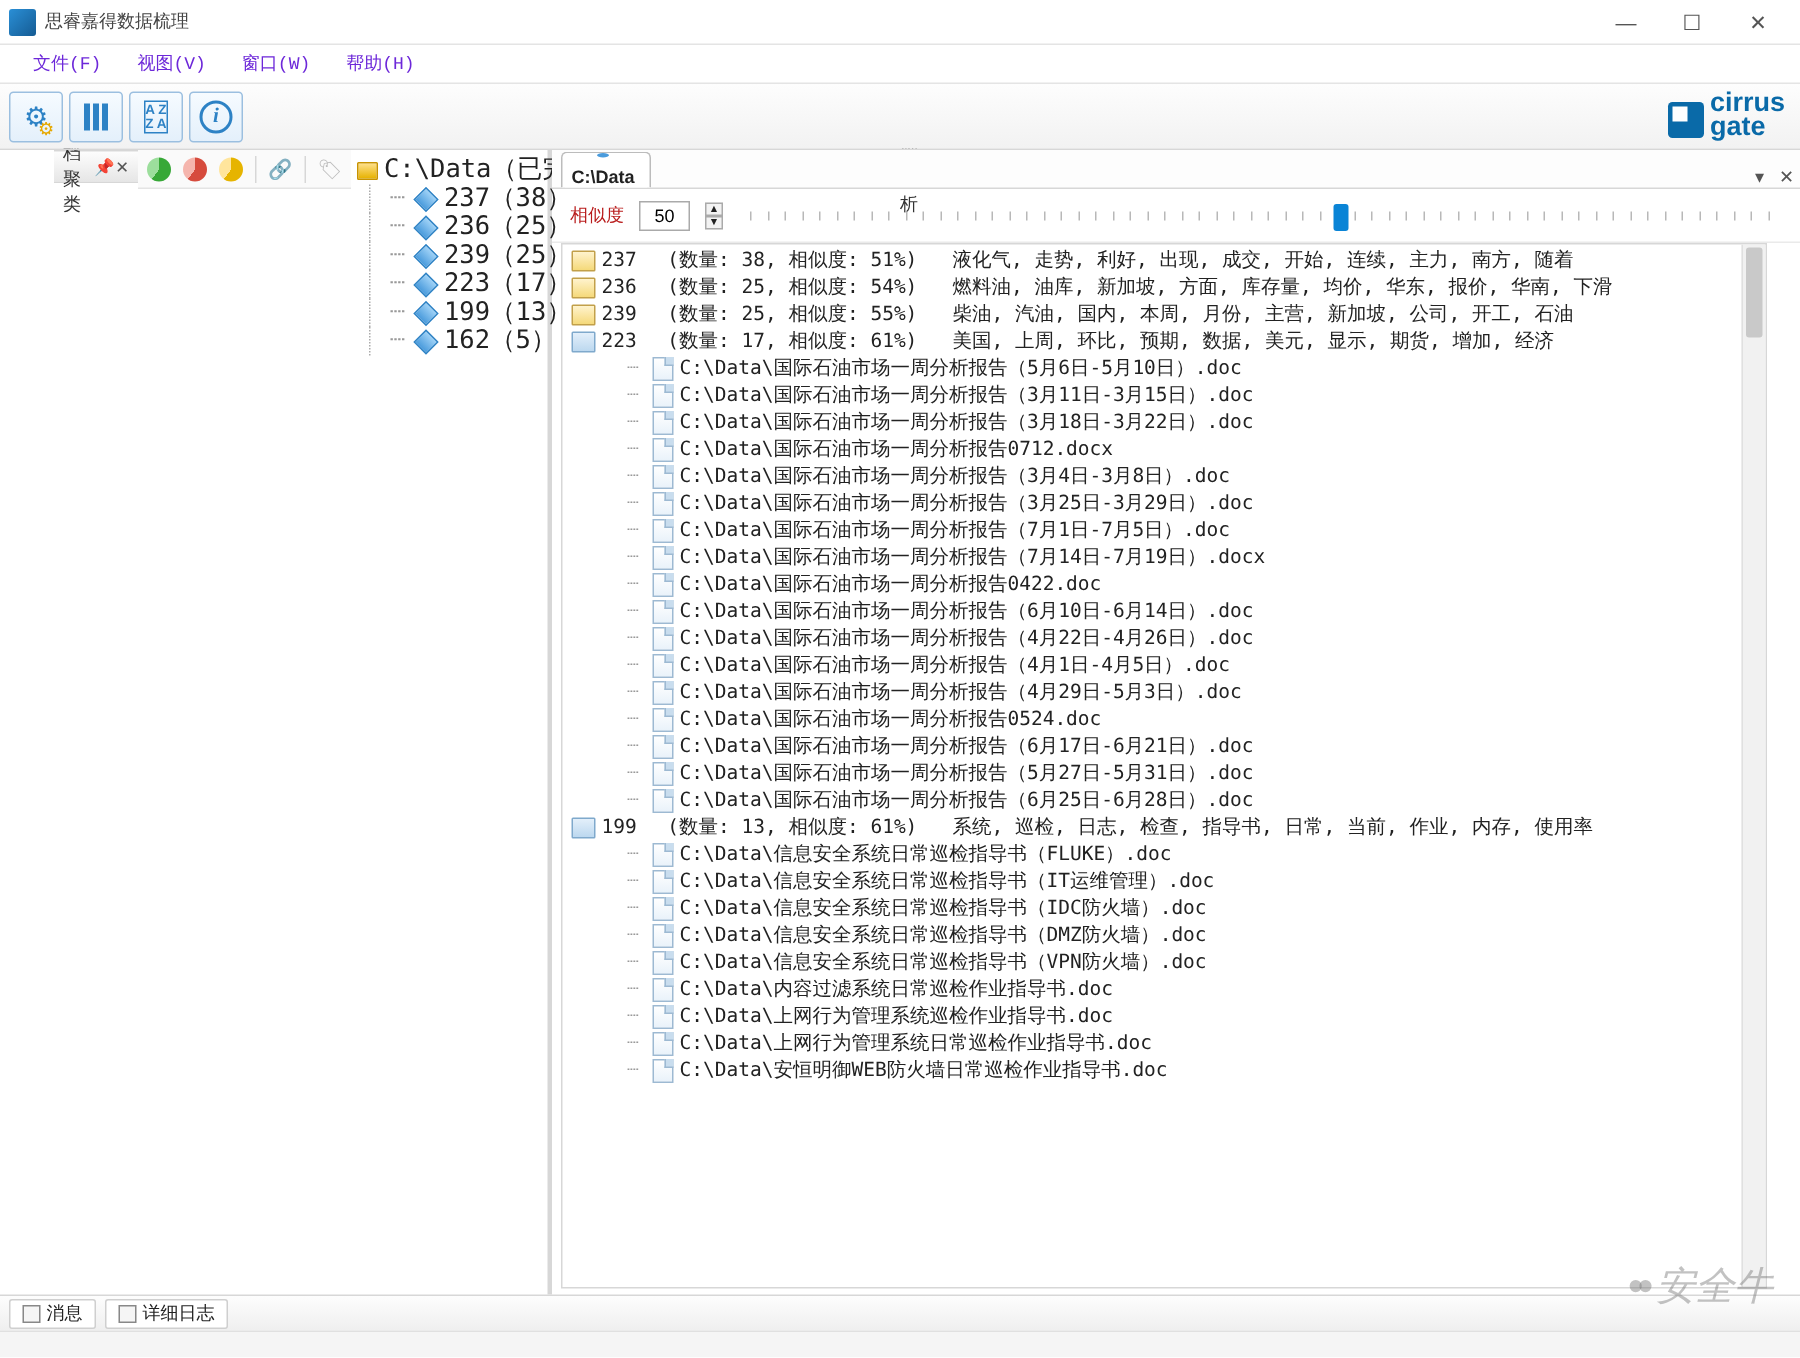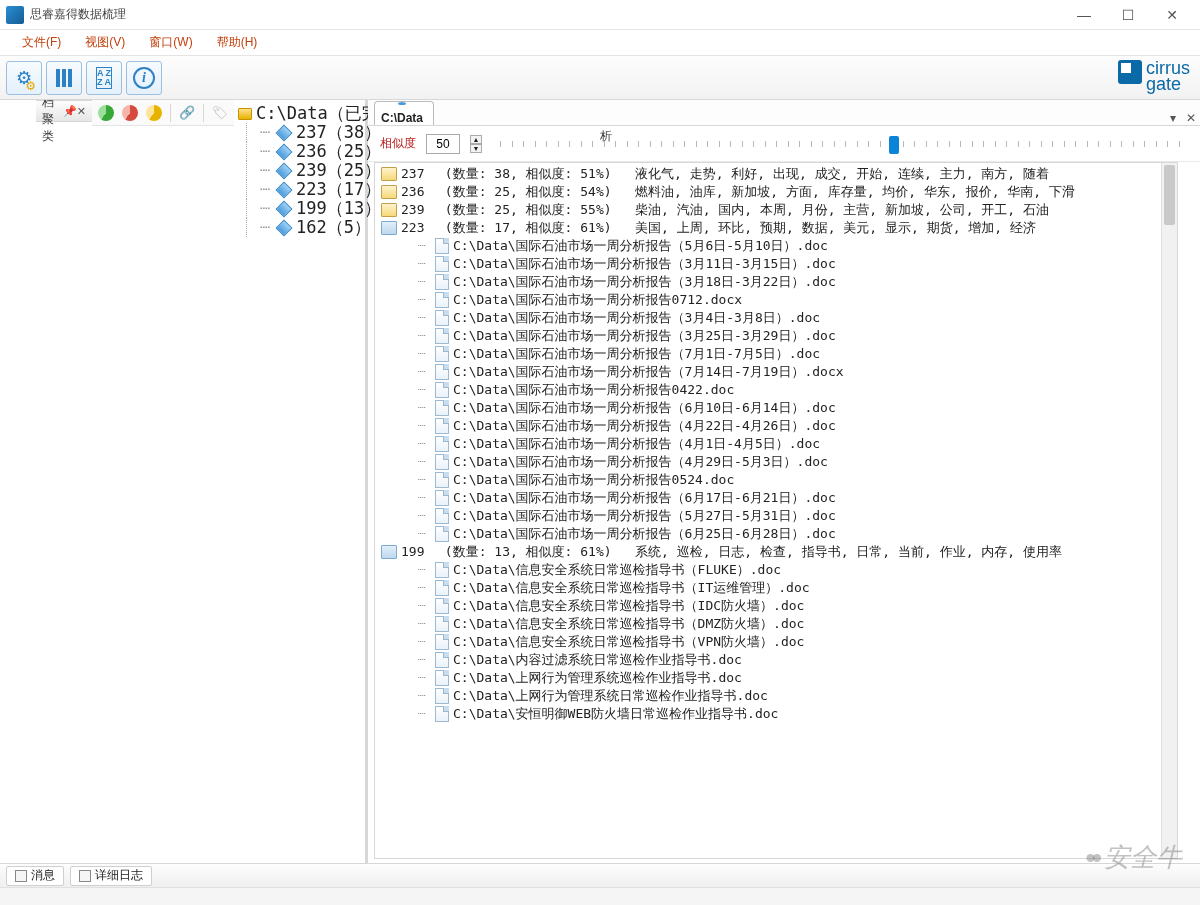--- a/index.html
+++ b/index.html
@@ -7,34 +7,34 @@
 
 
 .titlebar { height: 30px; background: #fff; border-bottom: 1px solid #e4e4e4; display: flex; align-items: center; padding: 0 6px; }
 .titlebar .app-icon { width: 18px; height: 18px; background: linear-gradient(135deg,#2a8fd6 0%,#155b93 100%); margin-right: 6px; border-radius: 2px; }
 .titlebar .title { flex: 1; color: #444; }
 .titlebar .win-btns { display: flex; }
 .titlebar .win-btns span { width: 44px; height: 28px; display: flex; align-items: center; justify-content: center; color: #555; font-size: 14px; cursor: pointer; }
 
 
 .menubar { height: 26px; display: flex; align-items: center; padding: 0 10px; border-bottom: 1px solid #e4e4e4; background:#fff; }
-.menubar span { padding: 0 12px; cursor: pointer; color:#c2410c; }
+.menubar span { padding: 0 12px; cursor: pointer; color:#6d28d9;font-family:Liberation Mono, monospace; }
 
 
 .toolbar { height: 44px; background: linear-gradient(#fdfdfd,#f2f2f2); border-bottom: 1px solid #d7d7d7; display: flex; align-items: center; padding: 0 6px; position: relative; }
 .tool-btn { width: 36px; height: 34px; border: 1px solid #9bbfe0; background: linear-gradient(#f6fbff,#e4f0fb); margin-right: 4px; border-radius: 3px; display: flex; align-items: center; justify-content: center; cursor: pointer; }
 .tool-btn.info { background: linear-gradient(#f6fbff,#e4f0fb); }
 .tool-icon { font-size: 18px; }
 .gear { color:#2d82c5; position:relative; }
 .gear::after { content:"⚙"; color:#e6a800; font-size:12px; position:absolute; right:-4px; bottom:-4px; }
 .cols { display:flex; gap:2px; }
 .cols i { width:4px; height:18px; background:#2d82c5; display:block; }
 .az { font-size:9px; font-weight:bold; color:#2d82c5; line-height:9px; text-align:center; border:1px solid #2d82c5; padding:1px 0; }
 .info-i { width:22px; height:22px; border:2px solid #2d82c5; border-radius:50%; color:#2d82c5; font-weight:bold; display:flex; align-items:center; justify-content:center; font-style:italic; font-family:serif; font-size:14px; }
-.brand { position:absolute; right:10px; top:4px; display:flex; align-items:flex-start; gap:4px; color:#0a6aa8; font-weight:normal; font-size:18px; line-height:16px; }
+.brand { position:absolute; right:10px; top:4px; display:flex; align-items:flex-end; gap:4px; color:#0a6aa8; font-weight:bold; font-size:18px; line-height:16px; }
 .brand .sq { width:24px; height:24px; background:#0a6aa8; border-radius:3px; position:relative; }
 .brand .sq::after { content:""; position:absolute; left:3px; top:3px; width:10px; height:10px; background:#fff; }
 
 
 .workspace { display:flex; height: calc(905px - 30px - 26px - 44px - 24px - 18px); }
 .left-col { width: 332px; display:flex; flex-direction:row; border-right:3px solid #d7d7d7;margin-left:36px; }
 .right-col { flex:1; display:flex; flex-direction:column; min-width:0; }
 
 
 .panel-hdr { height: 22px; background: linear-gradient(#fdfdfd,#e6e6e6); border-top:1px solid #d7d7d7; border-bottom:1px solid #d7d7d7; display:flex; align-items:center; padding:0 6px; font-size:12px; color:#333; }

